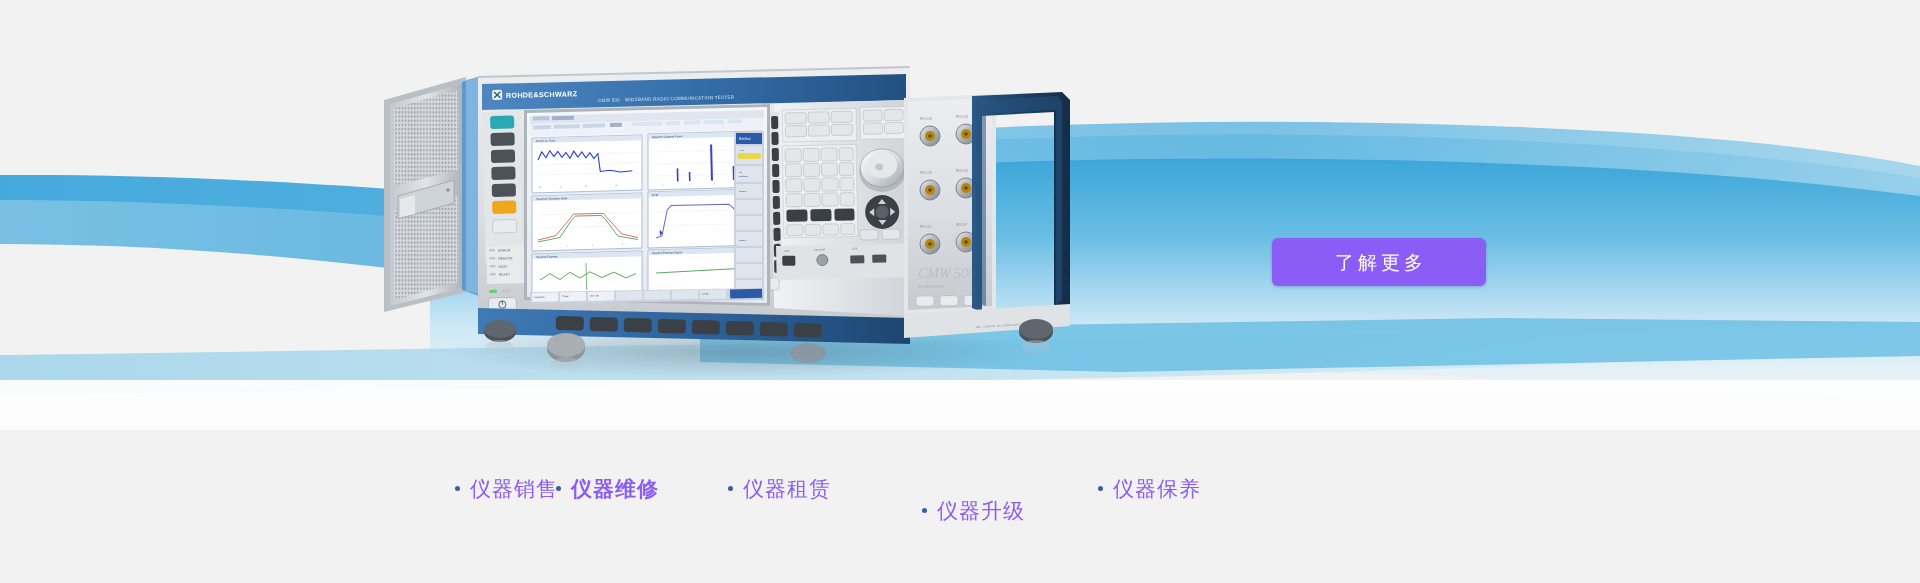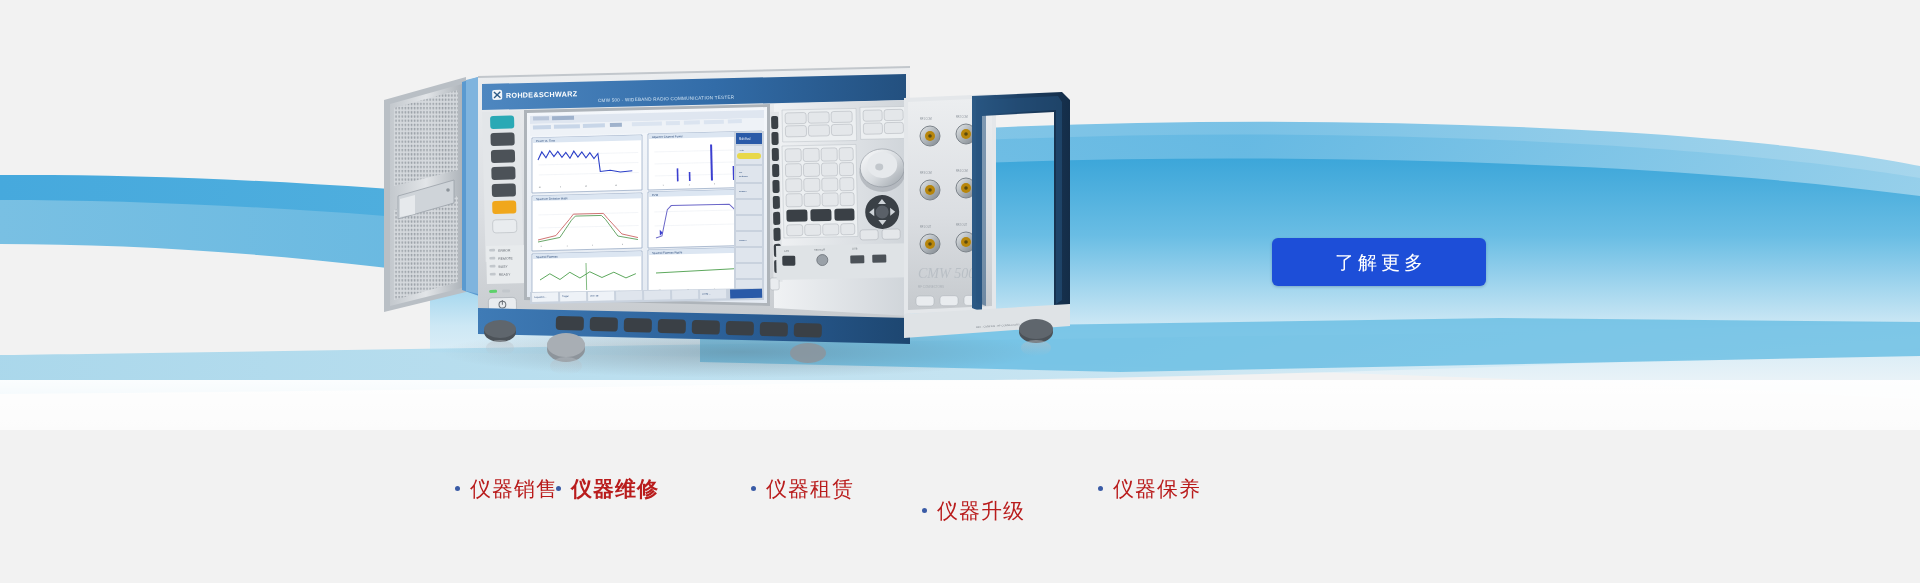--- a/index.html
+++ b/index.html
@@ -16,47 +16,47 @@
   
   .waves{position:absolute;inset:0;width:1920px;height:583px;}
 
   
   .hero{position:absolute;left:370px;top:60px;width:740px;height:330px;}
   .hero svg{display:block;}
 
   
   .cta{
     position:absolute;left:1272px;top:238px;width:214px;height:48px;
-    background:#1d4ed8;border-radius:6px;border:none;
+    background:#8b5cf6;border-radius:6px;border:none;
     display:flex;align-items:center;justify-content:center;
     cursor:pointer;
     box-shadow:0 1px 3px rgba(10,30,80,.25);
   }
   .cta-label{
     color:#ffffff;font-size:19px;letter-spacing:4px;
     line-height:1;white-space:nowrap;text-indent:4px;
   }
 
   
   .services{
     position:absolute;left:455px;top:468px;width:1030px;height:40px;
     display:flex;align-items:center;
   }
   .svc{
     display:flex;align-items:center;white-space:nowrap;
-    color:#b91c1c;font-size:21px;line-height:1;cursor:pointer;
+    color:#8b5cf6;font-size:21px;line-height:1;cursor:pointer;
   }
   .svc .dot{
     width:5px;height:5px;border-radius:50%;
     background:#3a5ba6;margin-right:10px;flex:0 0 auto;
   }
   .svc .txt{letter-spacing:1px;}
   .svc-1{position:absolute;left:0px;}
   .svc-2{position:absolute;left:101px;font-weight:bold;}
-  .svc-3{position:absolute;left:296px;}
+  .svc-3{position:absolute;left:273px;}
   .svc-4{position:absolute;left:467px;margin-top:44px;}
   .svc-5{position:absolute;left:643px;justify-content:space-between;}
 </style>
 </head>
 <body>
 
 <div class="stage">
 
   <svg class="waves" viewBox="0 0 1920 583" preserveAspectRatio="none" xmlns="http://www.w3.org/2000/svg">
     <defs>

